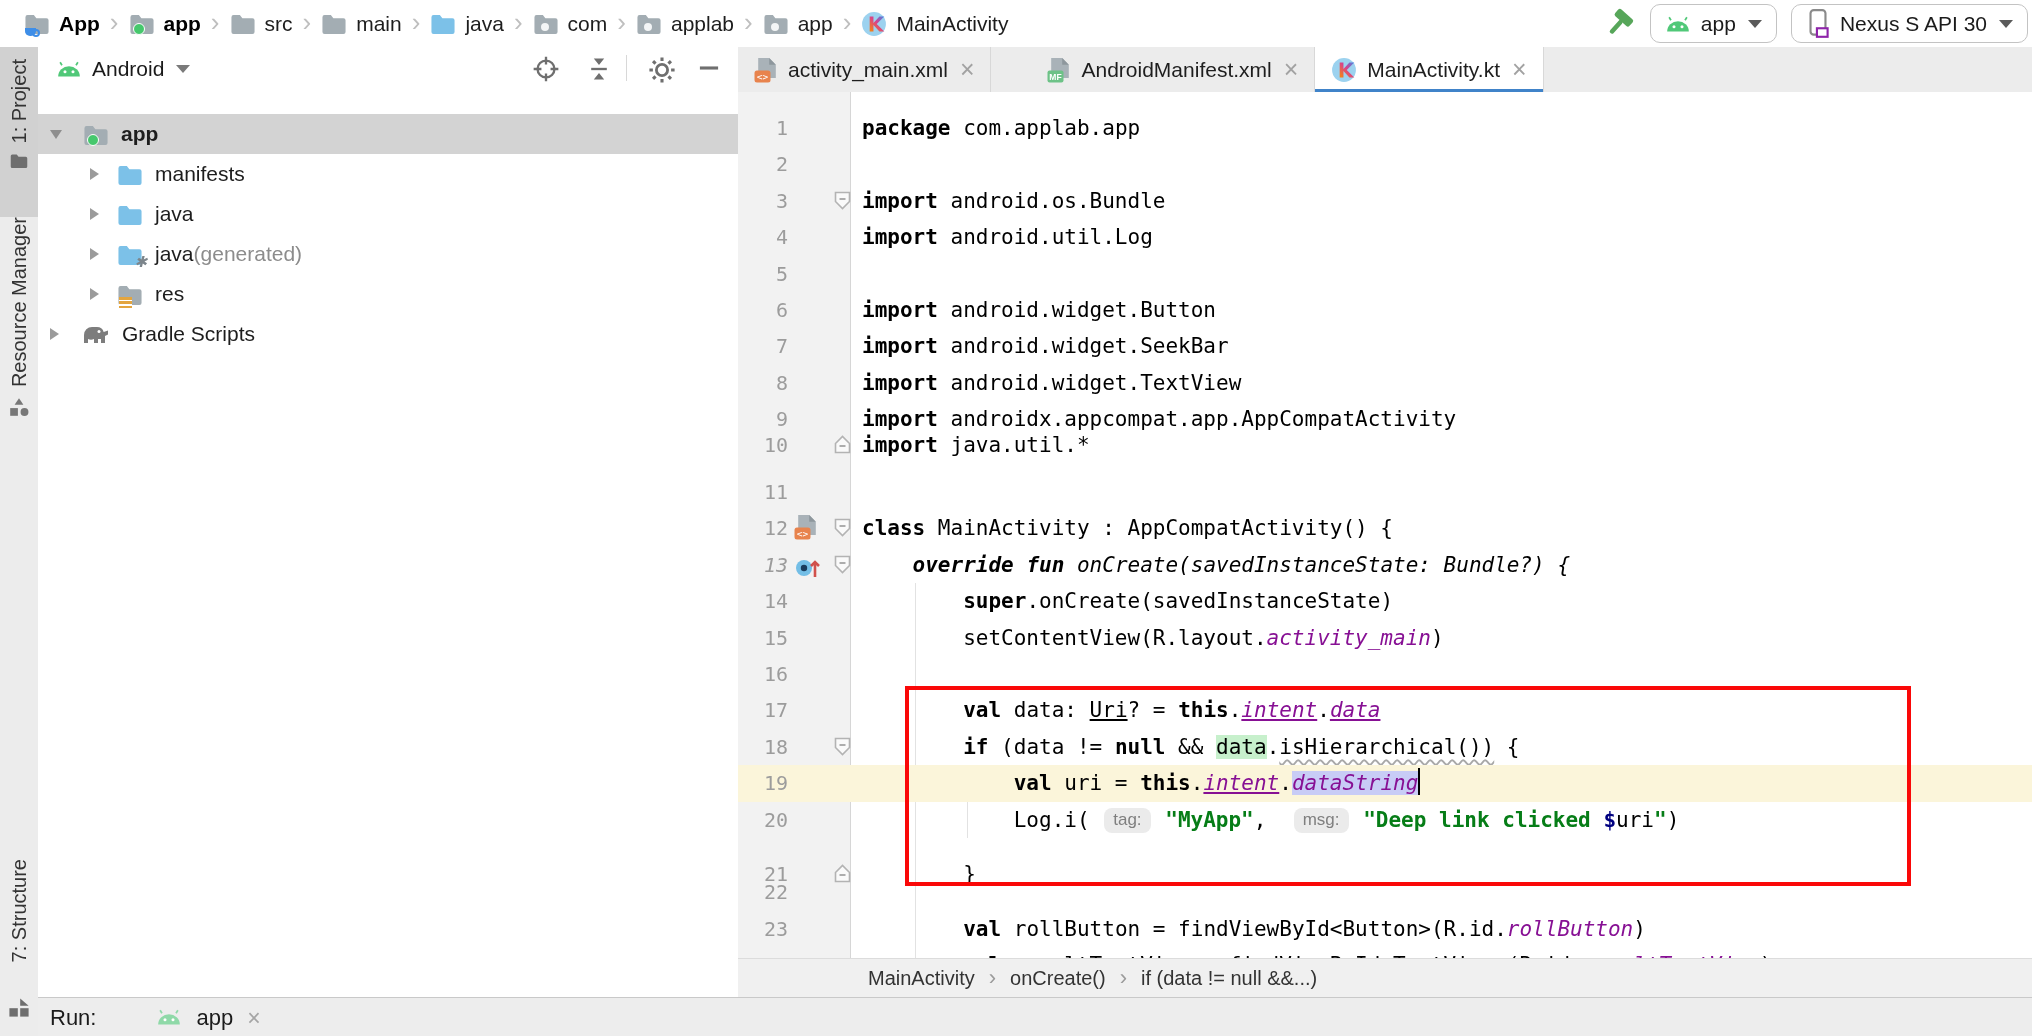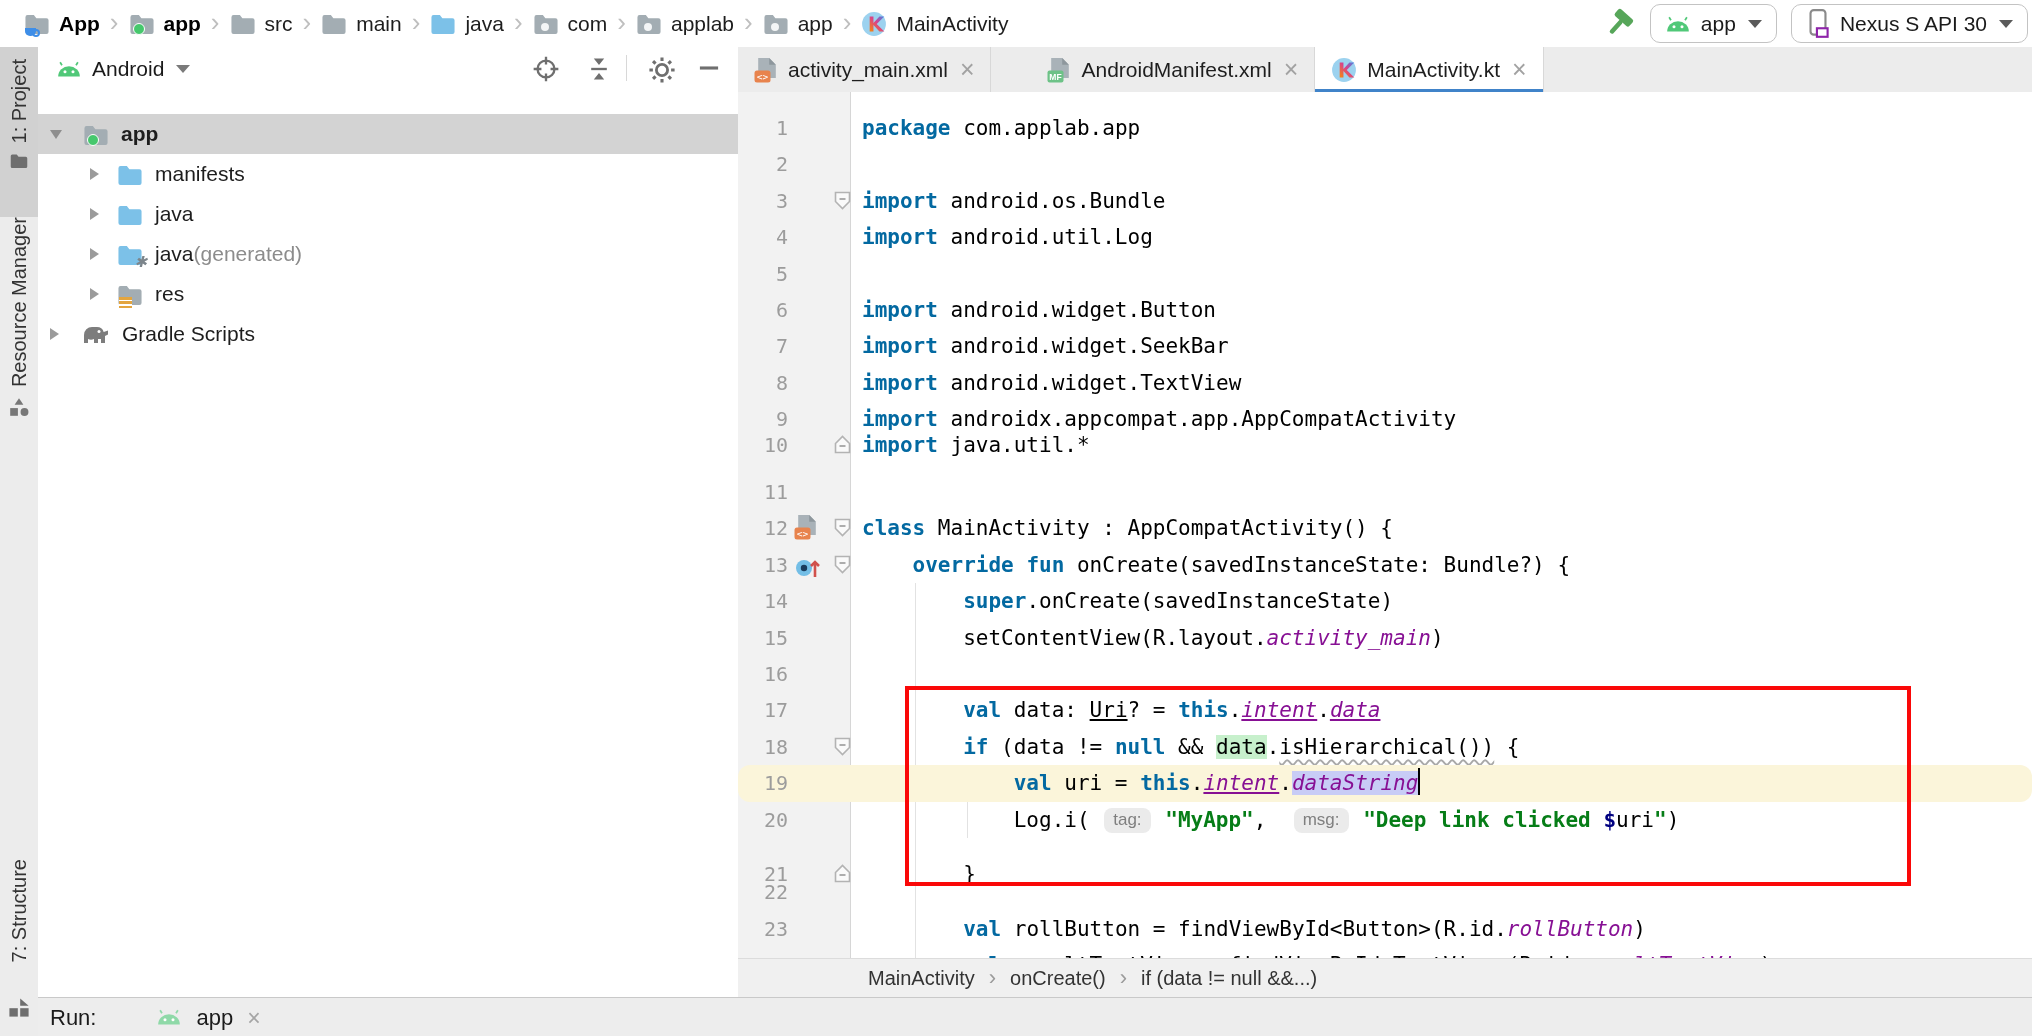--- a/index.html
+++ b/index.html
@@ -65,21 +65,21 @@
   #gutterline{position:absolute;left:112px;top:0;width:1px;height:100%;background:#D6D6D6;}
   .iguide{position:absolute;width:1px;background:#E2E2E2;}
   .crow{position:absolute;left:0;width:1294px;height:37px;}
   .crow.cur{background:#FBF5DA;}
   .lnum{position:absolute;left:0;top:0;width:50px;text-align:right;
         font-family:"DejaVu Sans Mono",monospace;font-size:20px;color:#9C9C9C;line-height:37px;}
   .gicon{position:absolute;left:56px;top:4px;}
   .fold{position:absolute;left:96px;top:8px;cursor:pointer;line-height:0;}
   .ctext{position:absolute;left:124px;top:0;white-space:pre;
          font-family:"DejaVu Sans Mono",monospace;font-size:21px;line-height:37px;color:#000;}
-  .tk-kw{color:#0369a1;font-weight:bold;}
+  .tk-kw{color:#000000;font-weight:bold;}
   .tk-prop{color:#871094;font-style:italic;}
   .tk-propu{color:#871094;font-style:italic;text-decoration:underline;}
   .tk-clsu{text-decoration:underline;}
   .tk-str{color:#067D17;font-weight:bold;}
   .tk-dol{color:#000080;font-weight:bold;}
   .tk-hl{background:#C7F0CC;}
   .tk-wavy{text-decoration:underline;text-decoration-style:wavy;text-decoration-color:#A8A8A8;
            text-decoration-thickness:1.5px;text-underline-offset:5px;}
   .tk-sel{color:#871094;font-style:italic;background:#C8CCF6;}
   .chip-hint{display:inline-block;font-family:"Liberation Sans",sans-serif;font-size:17px;
@@ -495,21 +495,21 @@
                   <text x="8.5" y="10" font-size="9.5" fill="#fff" text-anchor="middle" font-family="DejaVu Sans Mono,monospace">&lt;&gt;</text>
                 </svg></span></span>
    <span class="fold">
               <svg width="17" height="19" viewBox="0 0 17 19">
                 <path d="M1.5 1.5 h14 v9 l-7 7 -7 -7 z" fill="#FAFAFA" stroke="#B3B3B3" stroke-width="1.6"></path>
                 <path d="M5.5 8 h6" stroke="#9a9a9a" stroke-width="1.6"></path>
               </svg>
             </span>
    <span class="ctext"><span class="tk-kw">class</span> MainActivity : AppCompatActivity() {</span>
  </div>
-          <div class="crow" style="top:454.8px;">
+          <div class="crow" style="top:454.8px;font-style:italic;">
    <span class="lnum">13</span>
    <span class="gicon">
               <svg width="28" height="28" viewBox="0 0 28 28">
                 <circle cx="10" cy="17" r="8" fill="#73BEE6"></circle>
                 <circle cx="10" cy="17" r="3.2" fill="#1A3C5C"></circle>
                 <path d="M21 26 V11 M17 15 l4 -4 4 4" stroke="#D1514C" stroke-width="2.6" fill="none"></path>
               </svg>
             </span>
    <span class="fold">
               <svg width="17" height="19" viewBox="0 0 17 19">
@@ -543,21 +543,21 @@
    <span class="lnum">18</span>
 
    <span class="fold">
               <svg width="17" height="19" viewBox="0 0 17 19">
                 <path d="M1.5 1.5 h14 v9 l-7 7 -7 -7 z" fill="#FAFAFA" stroke="#B3B3B3" stroke-width="1.6"></path>
                 <path d="M5.5 8 h6" stroke="#9a9a9a" stroke-width="1.6"></path>
               </svg>
             </span>
    <span class="ctext">        <span class="tk-kw">if</span> (data != <span class="tk-kw">null</span> &amp;&amp; <span class="tk-hl">data</span>.<span class="tk-wavy">isHierarchical())</span> {</span>
  </div>
-          <div class="crow cur" style="top:673.2px;border-radius:12px;">
+          <div class="crow cur" style="top:673.2px;">
    <span class="lnum">19</span>
 
    <span class="ctext">            <span class="tk-kw">val</span> uri = <span class="tk-kw">this</span>.<span class="tk-propu">intent</span>.<span class="tk-sel">dataString</span><span class="caret"></span></span>
  </div>
           <div class="crow" style="top:709.6px;">
    <span class="lnum">20</span>
 
    <span class="ctext">            Log.i( <span class="chip-hint">tag:</span> <span class="tk-str">"MyApp"</span>,  <span class="chip-hint">msg:</span> <span class="tk-str">"Deep link clicked </span><span class="tk-dol">$</span>uri<span class="tk-str">"</span>)</span>
  </div>
           <div class="crow" style="top:764px;">

